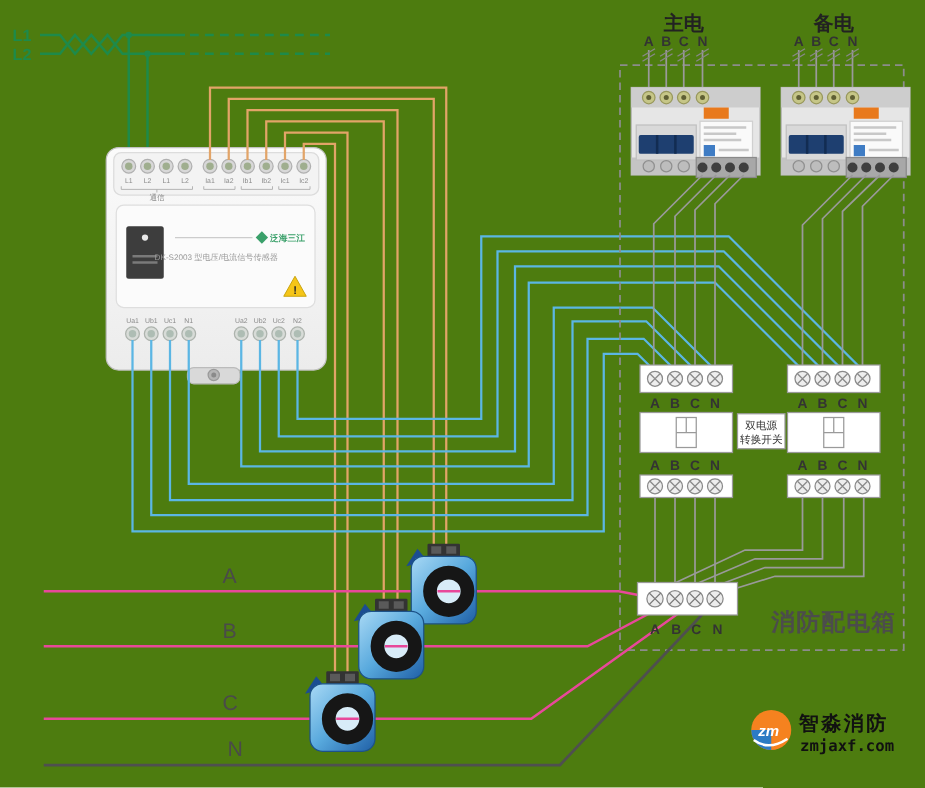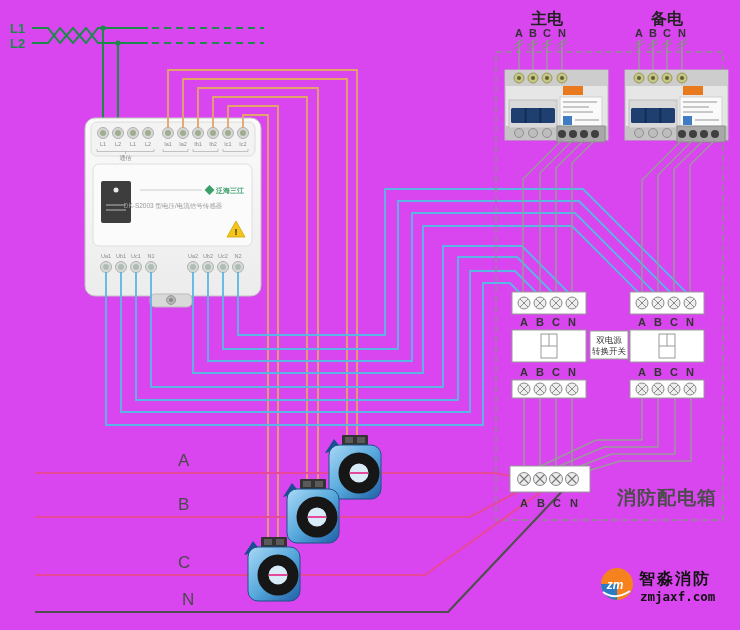--- a/index.html
+++ b/index.html
@@ -1,16 +1,16 @@
 <!DOCTYPE html>
 <html><head>
 <meta charset="utf-8">
 <style>
   html,body{margin:0;padding:0;background:#ffffff;}
-  .stage{position:relative;width:740px;height:630px;background:#d946ef;overflow:hidden;
+  .stage{position:relative;width:740px;height:630px;background:#4d7c0f;overflow:hidden;
          font-family:"Liberation Sans", sans-serif;}
   svg text{font-family:"Liberation Sans", sans-serif;}
   .mono{font-family:"DejaVu Sans Mono", monospace;}
 </style>
 </head>
 <body>
 
 <div class="stage">
 <svg width="740" height="630" viewBox="0 0 740 630">
   <defs>

